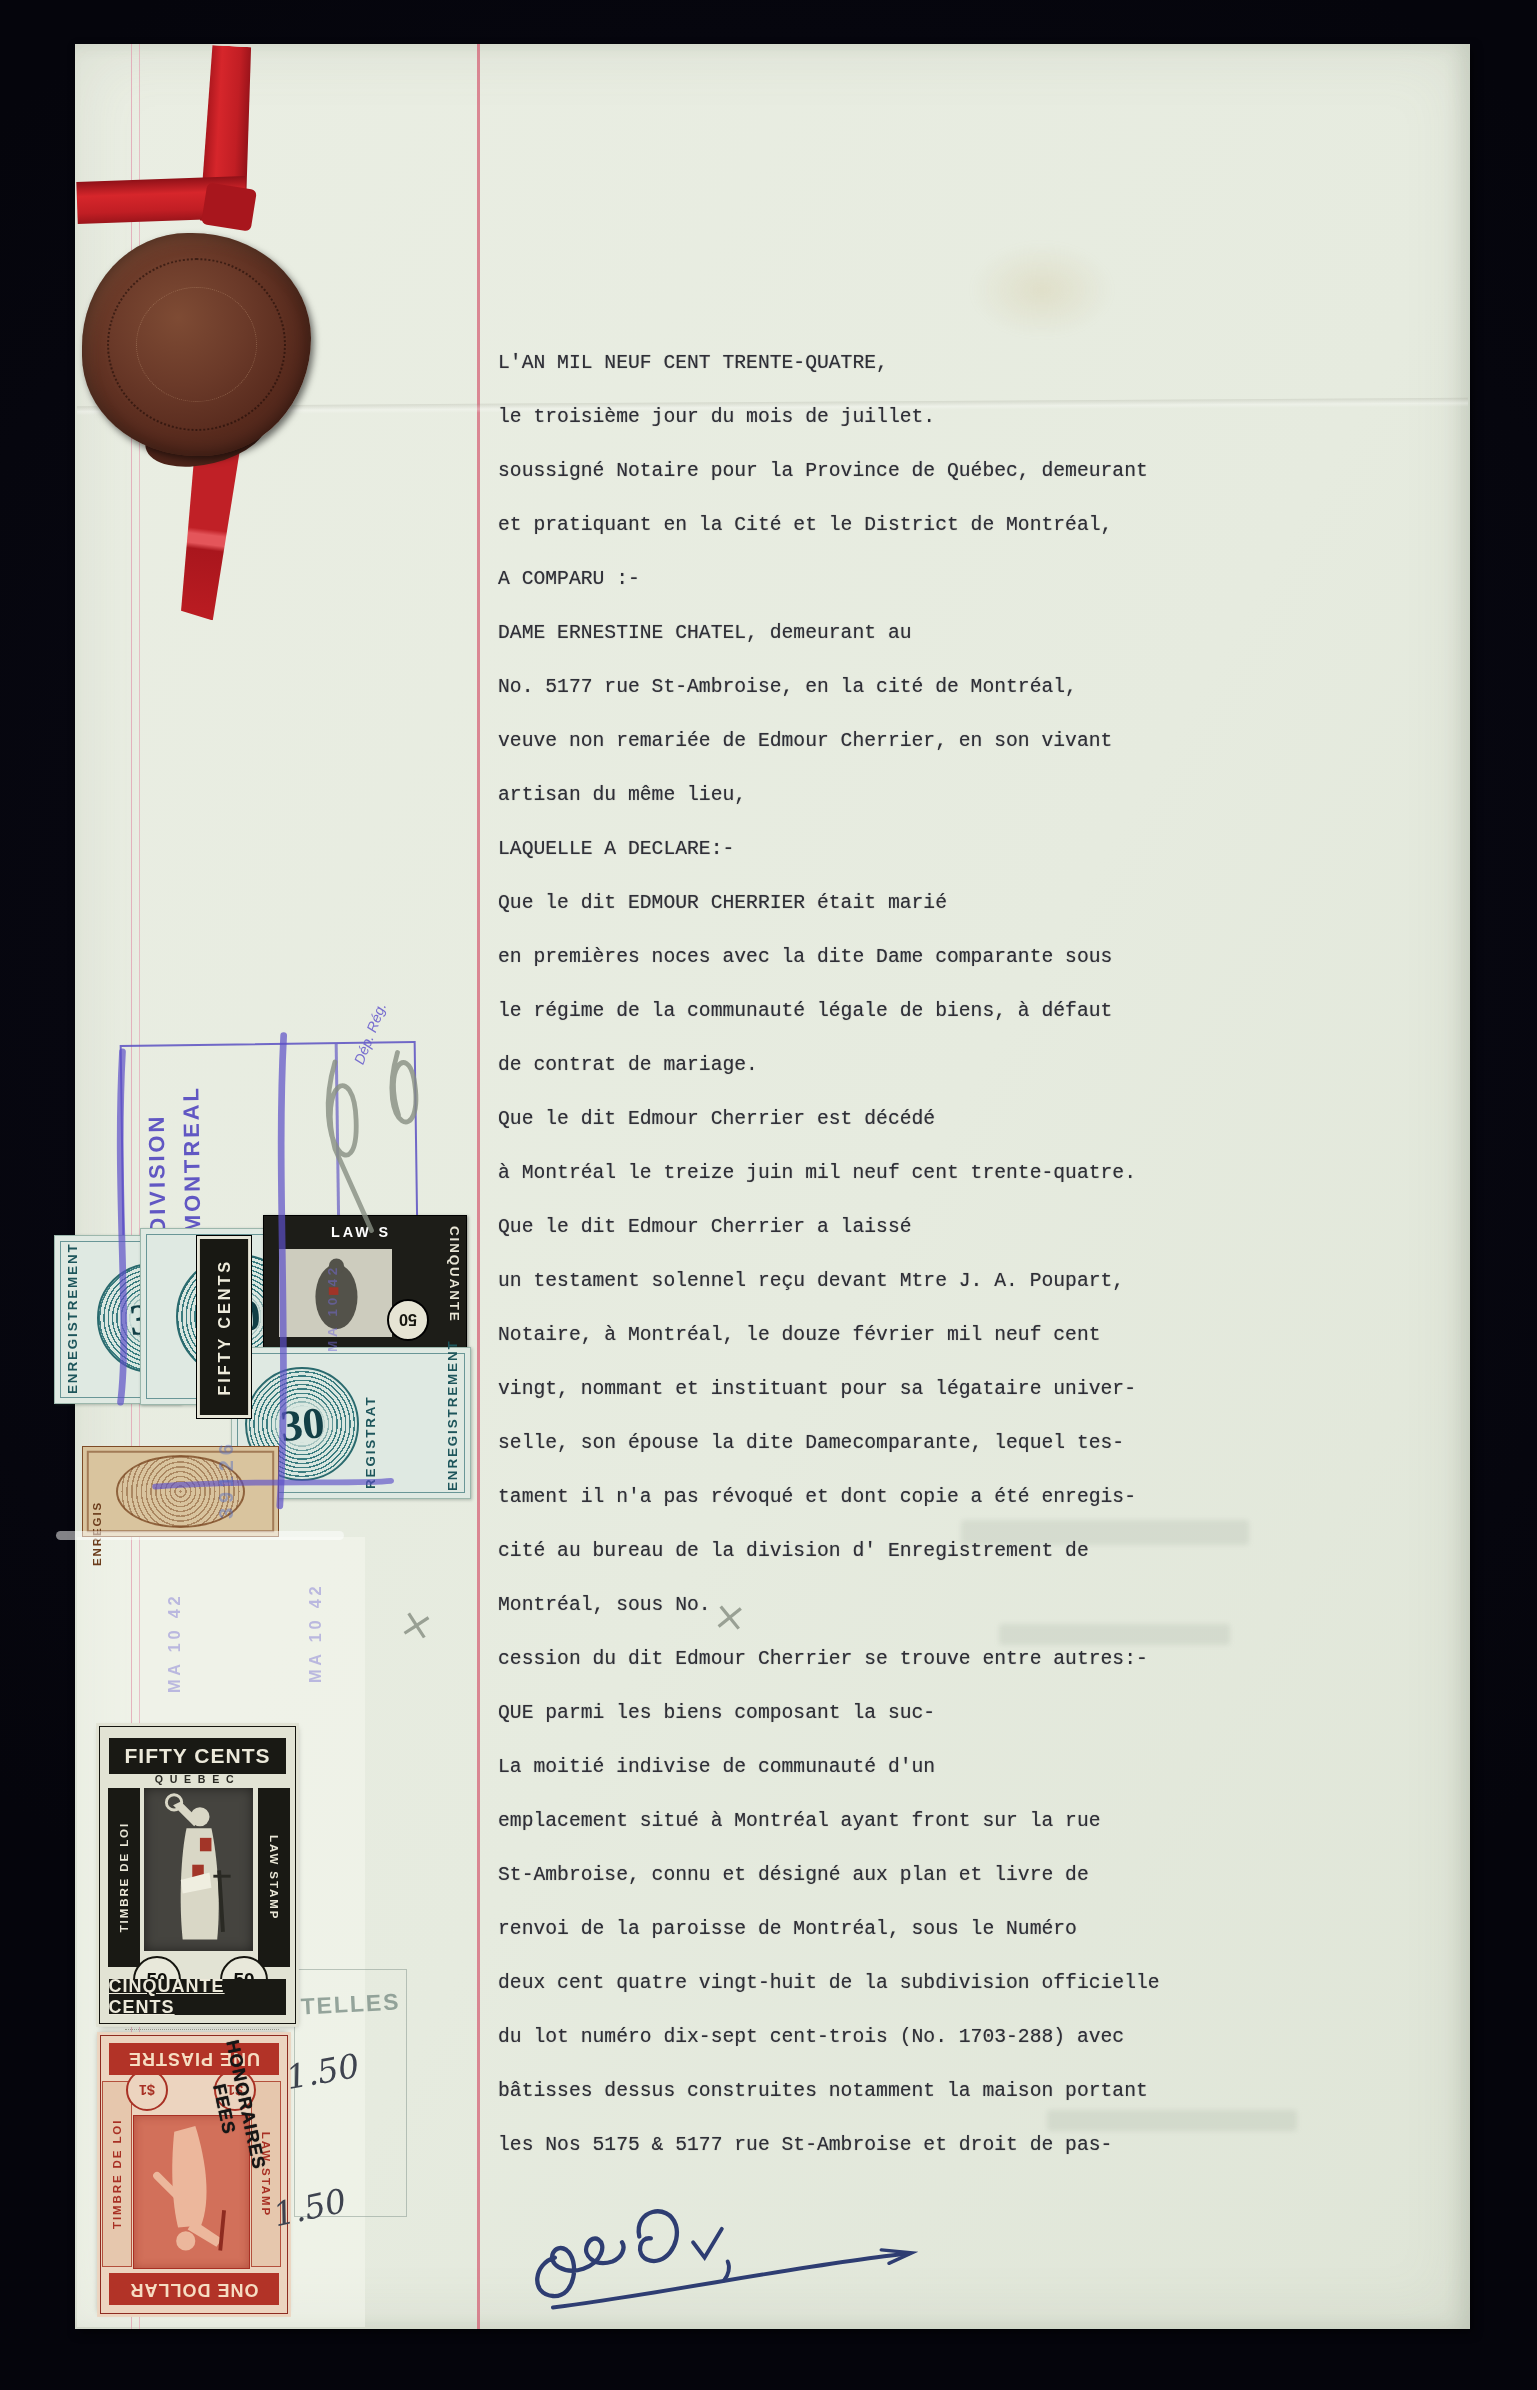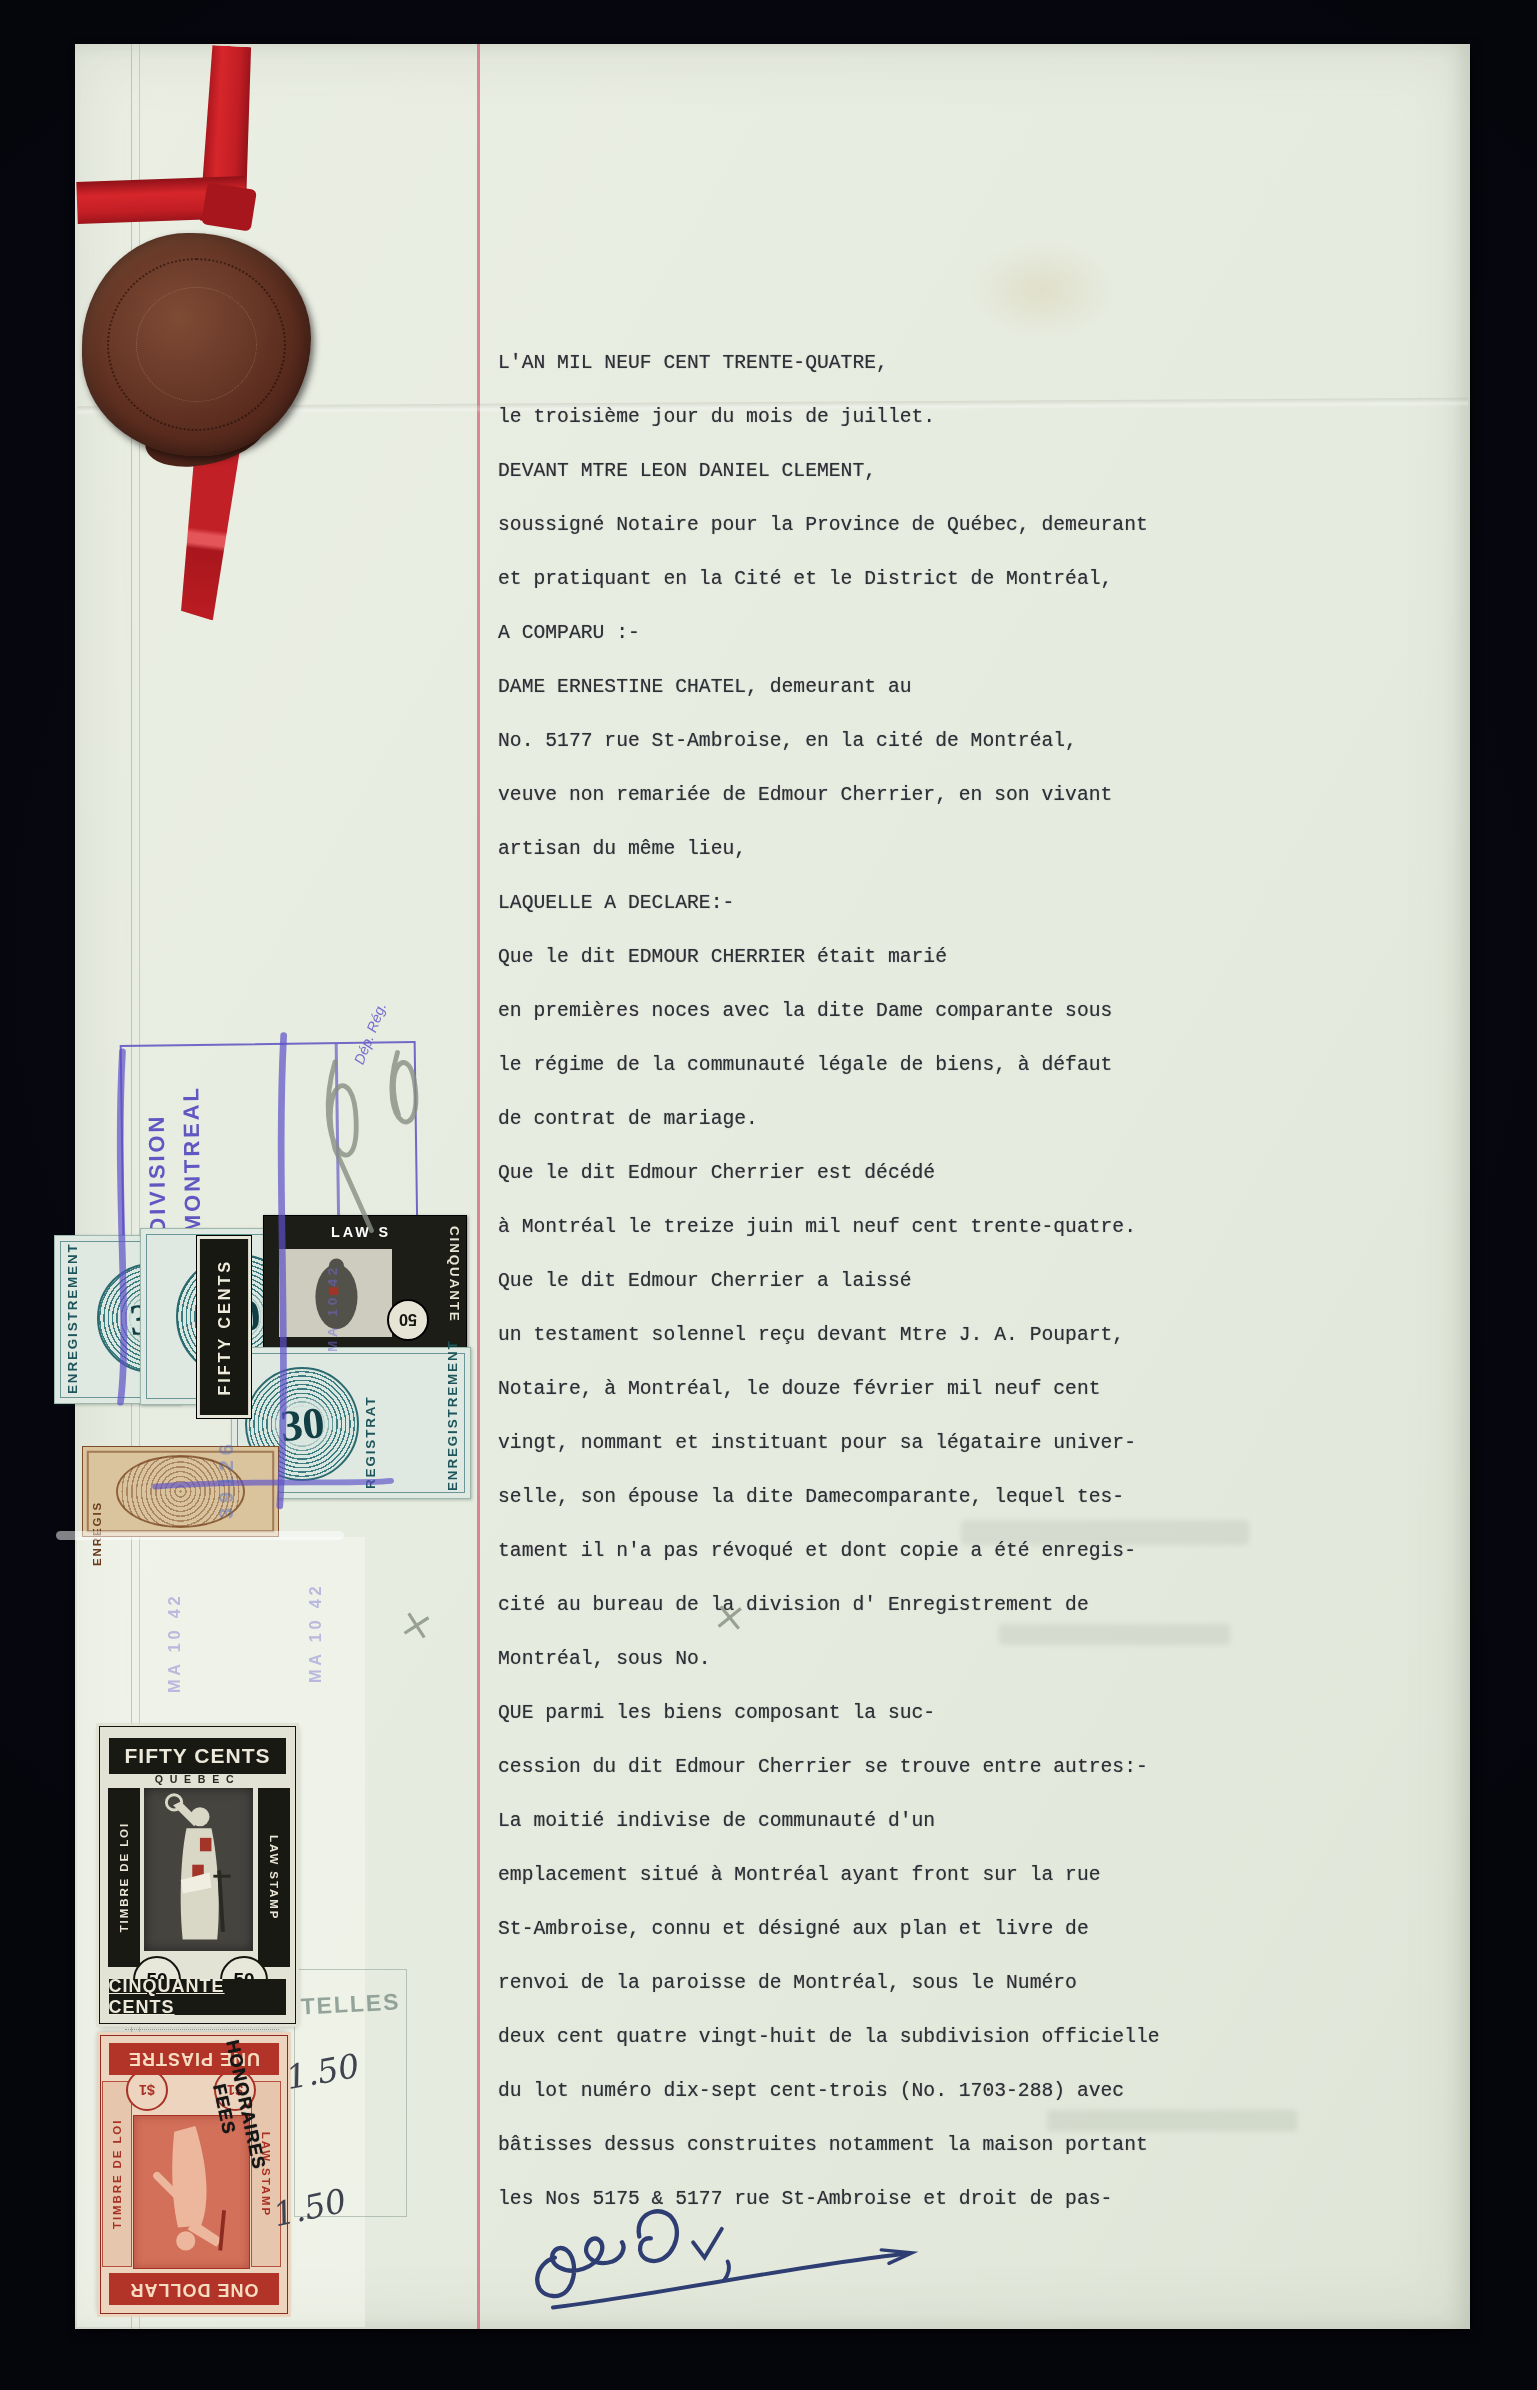--- a/index.html
+++ b/index.html
@@ -162,21 +162,20 @@
   <div class="abs crease"></div>
   <div class="abs stain"></div>
   <div class="abs bleed" style="left:961px;top:1520px;width:288px;height:25px;"></div>
   <div class="abs bleed" style="left:999px;top:1624px;width:231px;height:21px;"></div>
   <div class="abs bleed" style="left:1047px;top:2110px;width:250px;height:21px;"></div>
 
   <div class="abs typed-block">
 
   <div class="typed-line indent">L'AN MIL NEUF CENT TRENTE-QUATRE,</div>
       <div class="typed-line">le troisième jour du mois de juillet.</div>
-      <div class="typed-line indent">DEVANT MTRE LEON DANIEL CLEMENT,</div>
       <div class="typed-line">soussigné Notaire pour la Province de Québec, demeurant</div>
       <div class="typed-line">et pratiquant en la Cité et le District de Montréal,</div>
       <div class="typed-line indent">A COMPARU :-</div>
       <div class="typed-line indent">DAME ERNESTINE CHATEL, demeurant au</div>
       <div class="typed-line">No. 5177 rue St-Ambroise, en la cité de Montréal,</div>
       <div class="typed-line">veuve non remariée de Edmour Cherrier, en son vivant</div>
       <div class="typed-line">artisan du même lieu,</div>
       <div class="typed-line indent">LAQUELLE A DECLARE:-</div>
       <div class="typed-line indent">Que le dit EDMOUR CHERRIER était marié</div>
       <div class="typed-line">en premières noces avec la dite Dame comparante sous</div>
@@ -185,22 +184,22 @@
       <div class="typed-line indent">Que le dit Edmour Cherrier est décédé</div>
       <div class="typed-line">à Montréal le treize juin mil neuf cent trente-quatre.</div>
       <div class="typed-line indent">Que le dit Edmour Cherrier a laissé</div>
       <div class="typed-line">un testament solennel reçu devant Mtre J. A. Poupart,</div>
       <div class="typed-line">Notaire, à Montréal, le douze février mil neuf cent</div>
       <div class="typed-line">vingt, nommant et instituant pour sa légataire univer-</div>
       <div class="typed-line">selle, son épouse la dite Damecomparante, lequel tes-</div>
       <div class="typed-line">tament il n'a pas révoqué et dont copie a été enregis-</div>
       <div class="typed-line">cité au bureau de la division d' Enregistrement de</div>
       <div class="typed-line">Montréal, sous No.</div>
+      <div class="typed-line">cession du dit Edmour Cherrier se trouve entre autres:-</div>
       <div class="typed-line indent">QUE parmi les biens composant la suc-</div>
-      <div class="typed-line">cession du dit Edmour Cherrier se trouve entre autres:-</div>
       <div class="typed-line indent">La moitié indivise de communauté d'un</div>
       <div class="typed-line">emplacement situé à Montréal ayant front sur la rue</div>
       <div class="typed-line">St-Ambroise, connu et désigné aux plan et livre de</div>
       <div class="typed-line">renvoi de la paroisse de Montréal, sous le Numéro</div>
       <div class="typed-line">deux cent quatre vingt-huit de la subdivision officielle</div>
       <div class="typed-line">du lot numéro dix-sept cent-trois (No. 1703-288) avec</div>
       <div class="typed-line">bâtisses dessus construites notamment la maison portant</div>
       <div class="typed-line">les Nos 5175 &amp; 5177 rue St-Ambroise et droit de pas-</div>
     </div>
 

